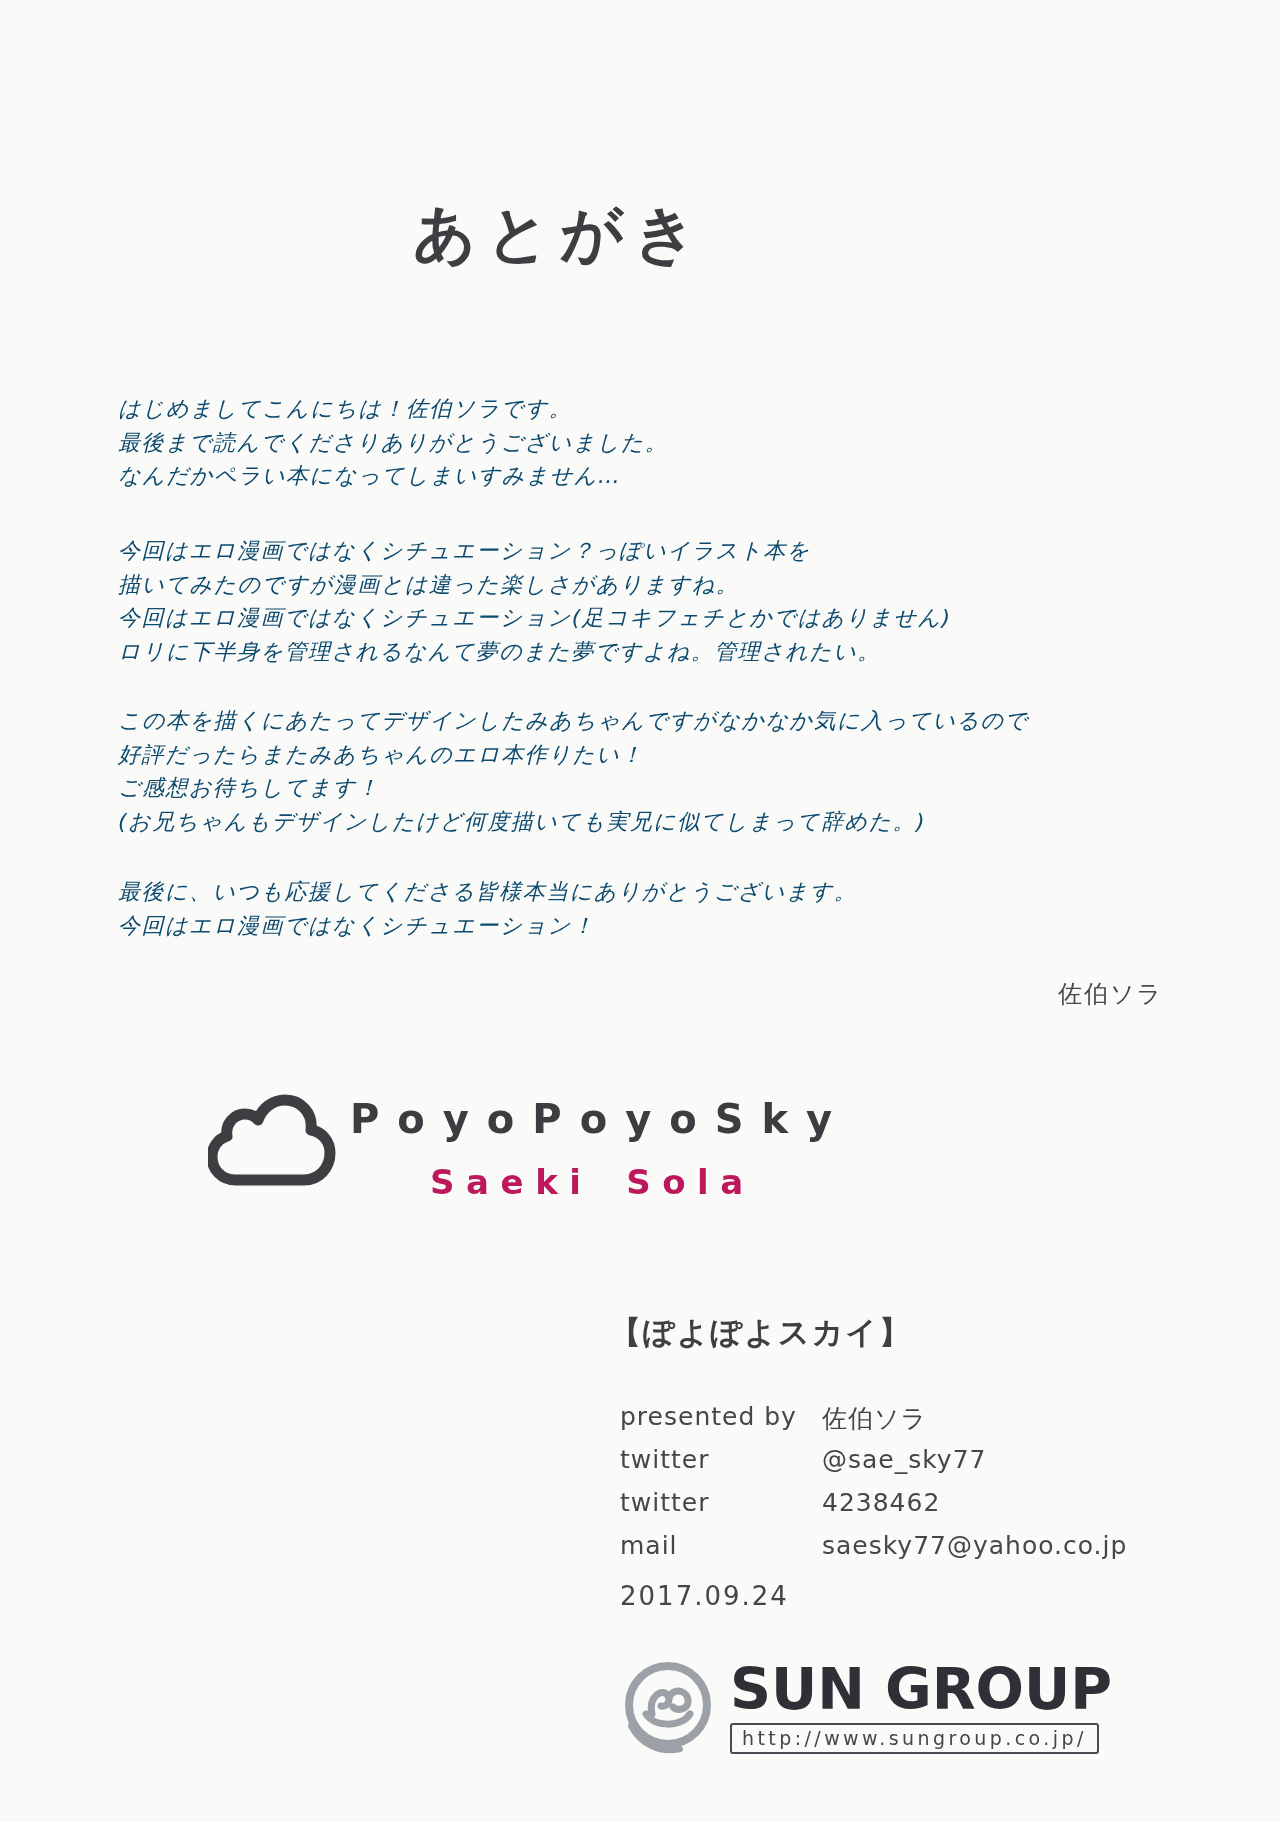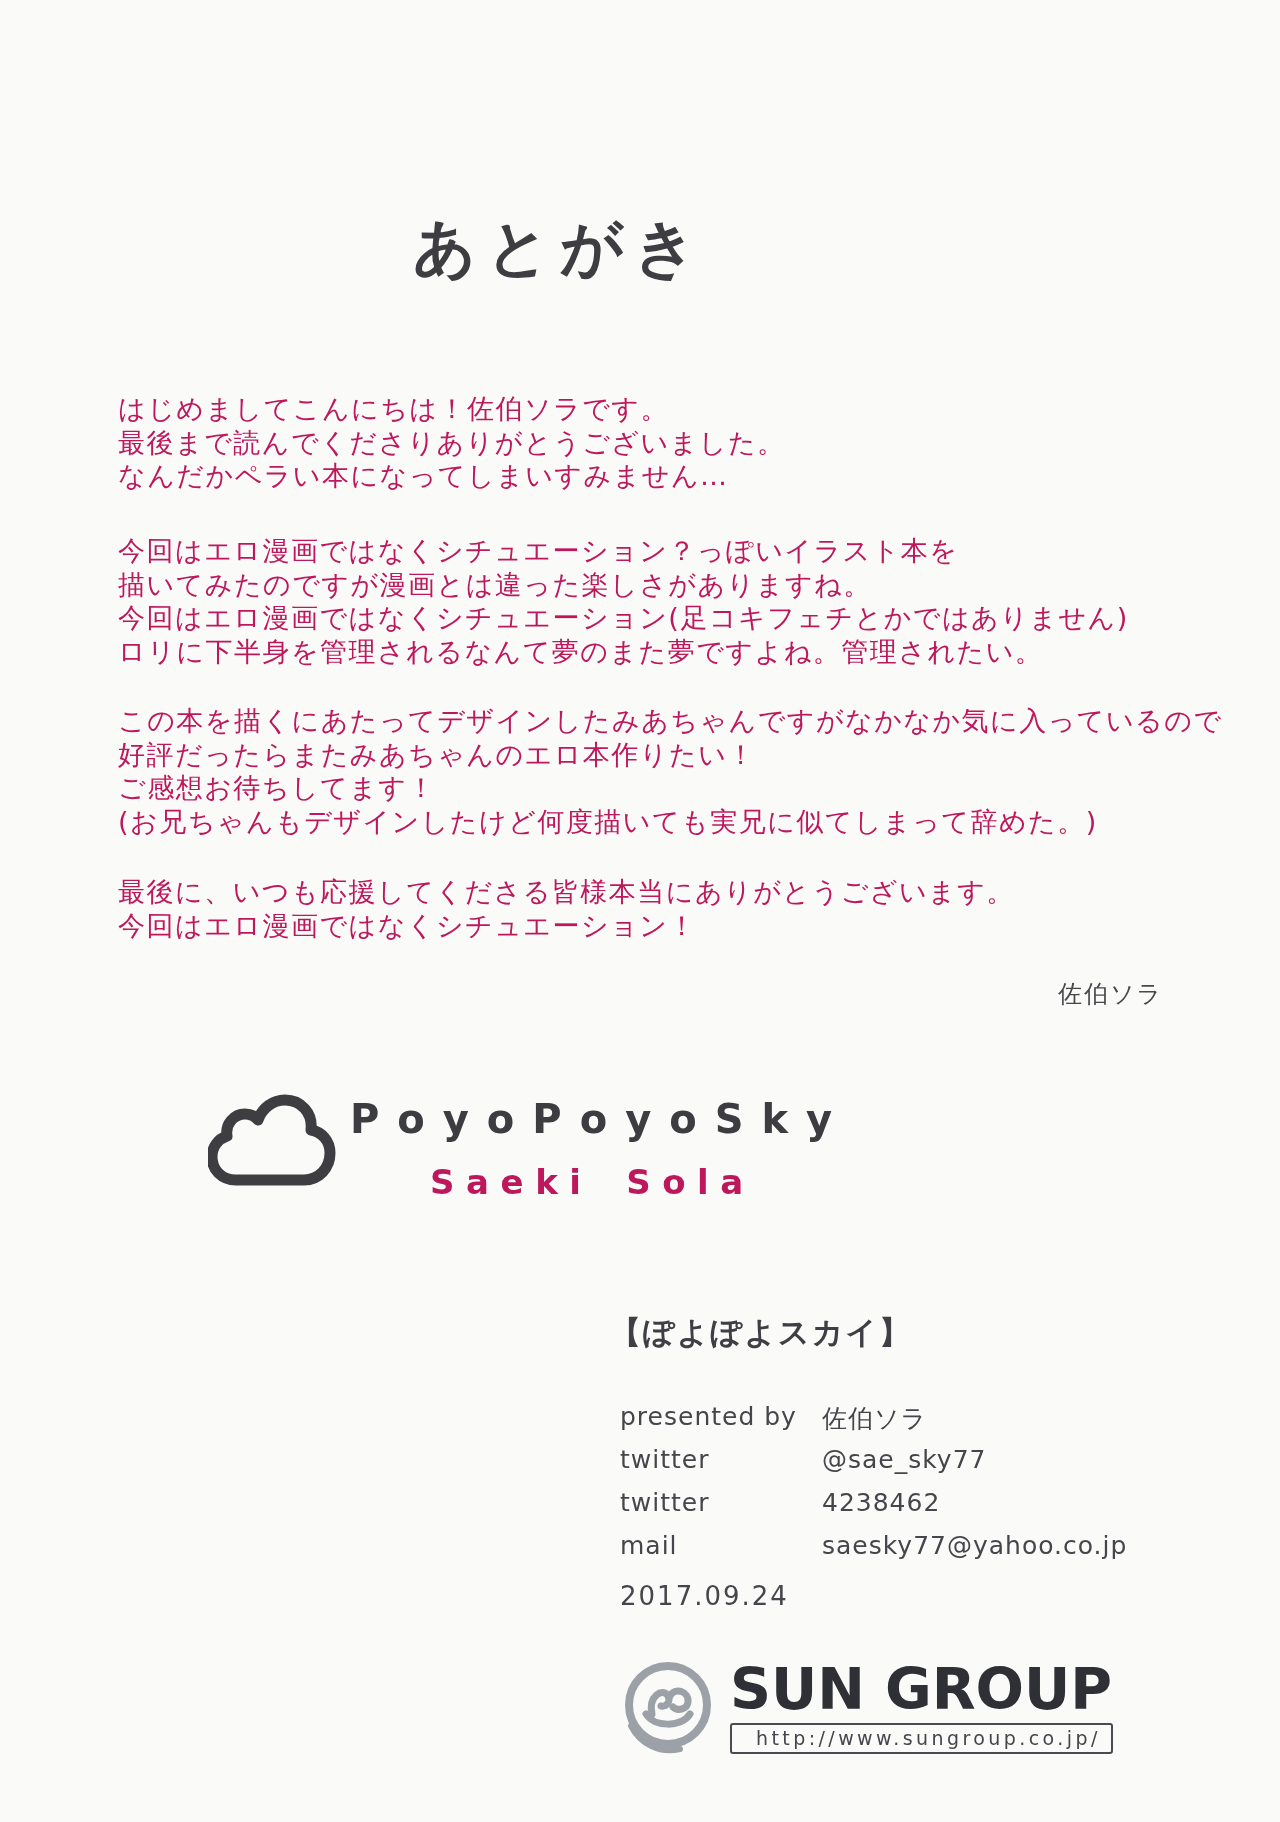--- a/index.html
+++ b/index.html
@@ -7,35 +7,36 @@
     position:relative;
     width:1280px;height:1822px;
     margin:0 auto;
     background:#fafaf8;
     overflow:hidden;
     font-family:"DejaVu Sans",sans-serif;
     color:#45454b;
   }
   .page-title{
     position:absolute;
-    top:164px;left:0;width:1120px;
+    top:150px;left:0;width:1120px;
     text-align:center;
     font-size:62px;
     font-weight:bold;
     letter-spacing:10px;
     color:#3d3d42;
   }
   .body-text .para{position:absolute;left:118px;margin:0;}
   .body-text .line{
     display:block;
-    font-size:27px;
+    font-size:22px;
     line-height:33.5px;
     letter-spacing:1.5px;
     white-space:nowrap;
-    color:#be185d;
+    color:#0c4a6e;
+    font-style:italic;
   }
   .para-1{top:392px;}
   .para-2{top:534px;}
   .para-3{top:704px;}
   .para-4{top:875px;}
   .signature{
     position:absolute;
     top:978px;left:1058px;
     font-size:24px;
     letter-spacing:2px;
@@ -102,21 +103,21 @@
     letter-spacing:0px;
     white-space:nowrap;
     color:#2f2f36;
     line-height:64px;
   }
   .sun-url{
     margin-top:2px;
     display:inline-block;
     border:2px solid #4a4a52;
     border-radius:3px;
-    padding:2px 10px 3px 24px;
+    padding:2px 10px 3px 10px;
     font-size:19px;
     letter-spacing:0.18em;
     white-space:nowrap;
     color:#45454c;
   }
 </style>
 </head>
 <body>
 
 <div class="page">

